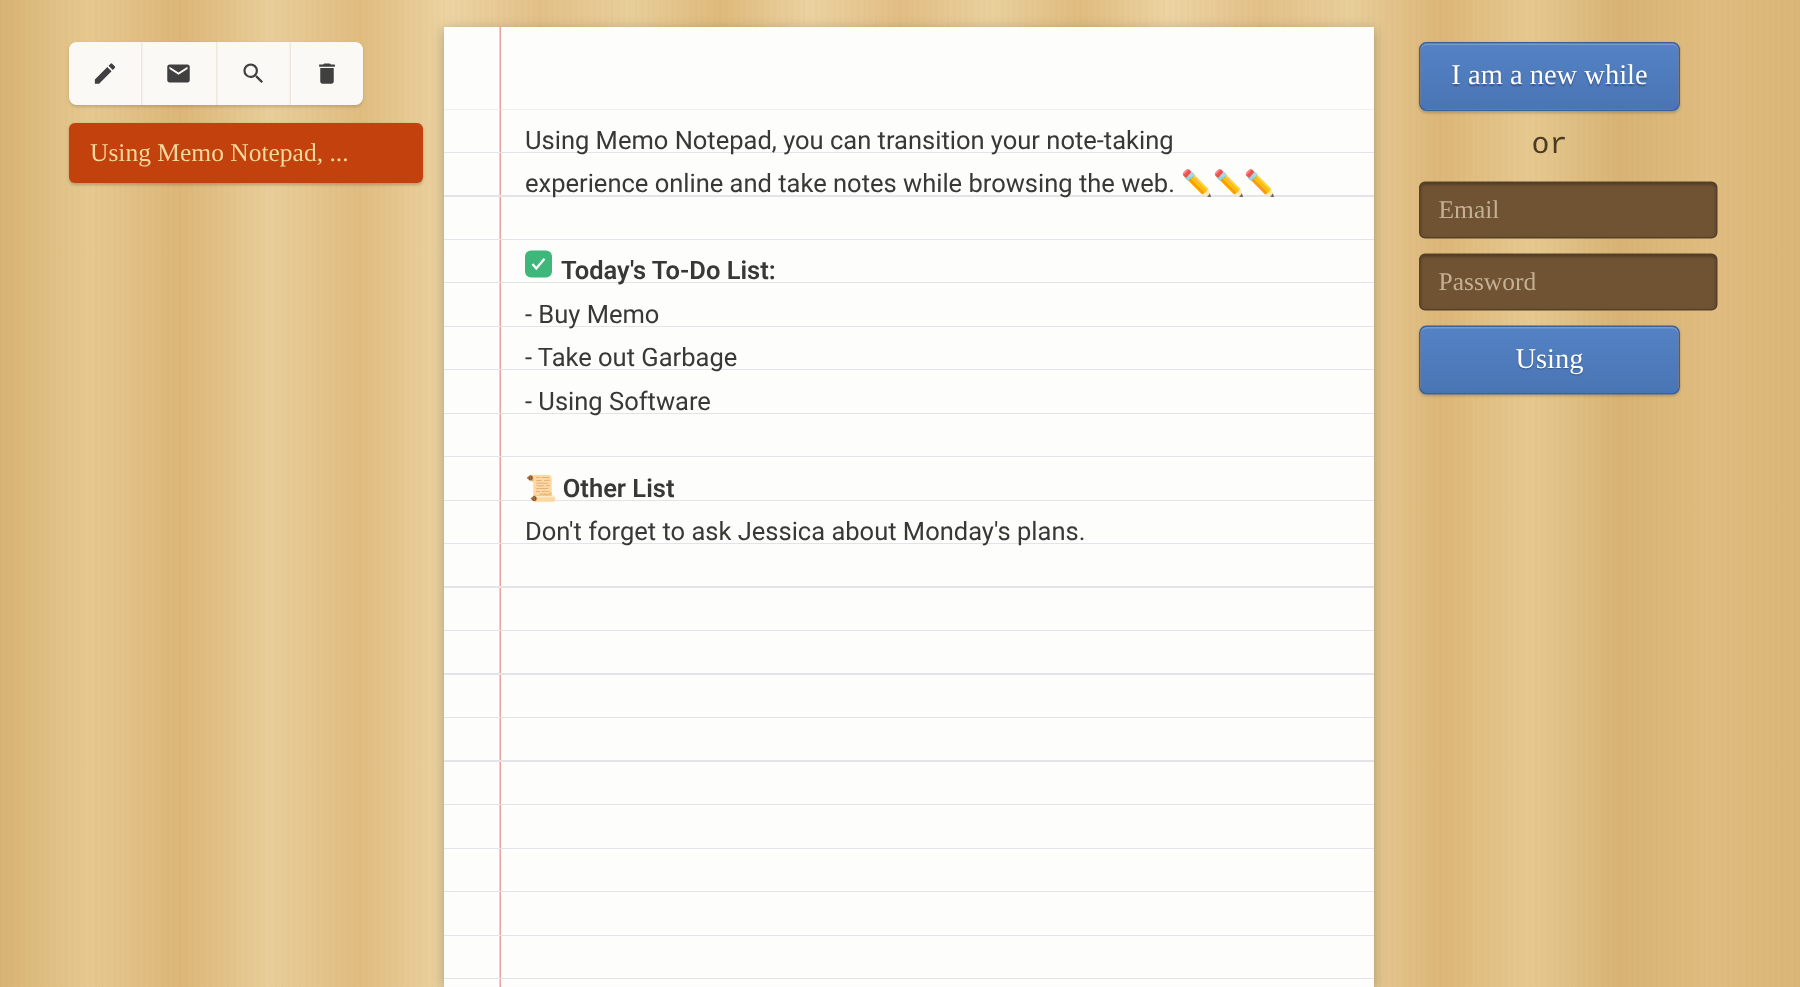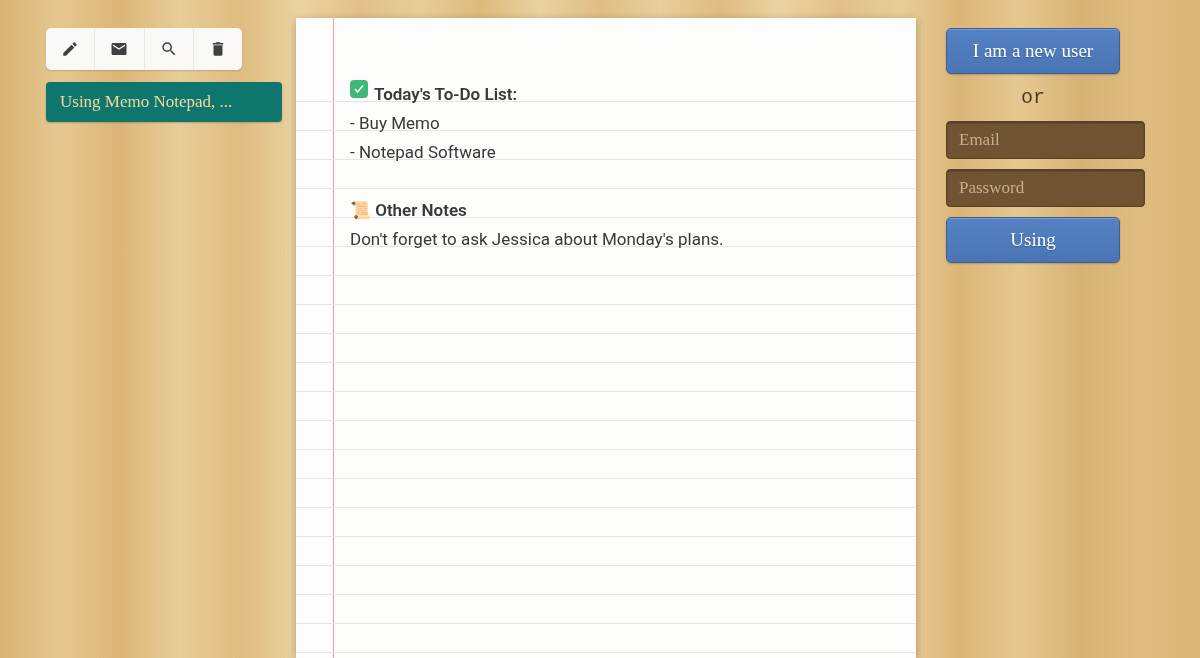--- a/index.html
+++ b/index.html
@@ -68,21 +68,21 @@
       width: 18px;
       height: 18px;
       fill: #404040;
     }
 
     .note-list {
       margin-top: 12px;
     }
 
     .note-item {
-      background: #0f766e;
+      background: #c2410c;
       color: #f4d89c;
       padding: 10px 14px;
       border-radius: 4px;
       font-family: Georgia, serif;
       font-size: 17px;
       cursor: pointer;
       box-shadow: 0 1px 2px rgba(0,0,0,0.2);
       white-space: nowrap;
       overflow: hidden;
       text-overflow: ellipsis;
@@ -262,43 +262,47 @@
     </button>
   </div>
 
   <div class="note-list">
     <div class="note-item">Using Memo Notepad, ...</div>
   </div>
 </div>
 
 <div class="note-paper">
   <div class="note-content">
+    <div class="note-intro">
+      <span>Using Memo Notepad, you can transition your note-taking experience online and take notes while browsing the web. </span><span class="pencil-icons">✏️✏️✏️</span>
+    </div>
 
     <div class="note-section">
       <div class="section-header">
         <span class="checkmark-box">
           <svg viewBox="0 0 24 24">
               <polyline points="4,12 9,18 20,5"></polyline>
             </svg>
         </span>
         <span>Today's To-Do List:</span>
       </div>
       <div class="todo-item">- Buy Memo</div>
-      <div class="todo-item">- Notepad Software</div>
+      <div class="todo-item">- Take out Garbage</div>
+      <div class="todo-item">- Using Software</div>
     </div>
 
     <div class="note-section">
       <div class="section-header">
         <span class="scroll-box">📜</span>
-        <span>Other Notes</span>
+        <span>Other List</span>
       </div>
       <div class="other-text">Don't forget to ask Jessica about Monday's plans.</div>
     </div>
   </div>
 </div>
 
 <div class="auth-panel">
-  <button class="btn-primary">I am a new user</button>
+  <button class="btn-primary">I am a new while</button>
   <div class="or-divider">or</div>
   <input class="auth-input" type="text" placeholder="Email" style="">
   <input class="auth-input" type="password" placeholder="Password" style="">
   <button class="btn-primary">Using</button>
 </div>
 
 </body></html>

